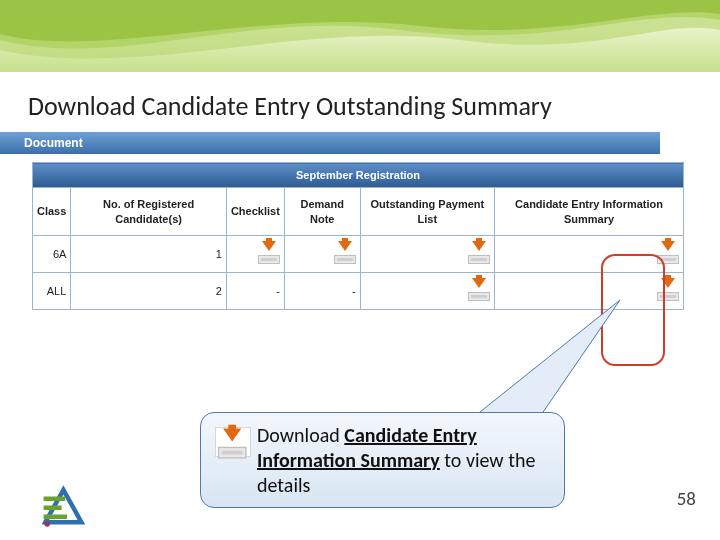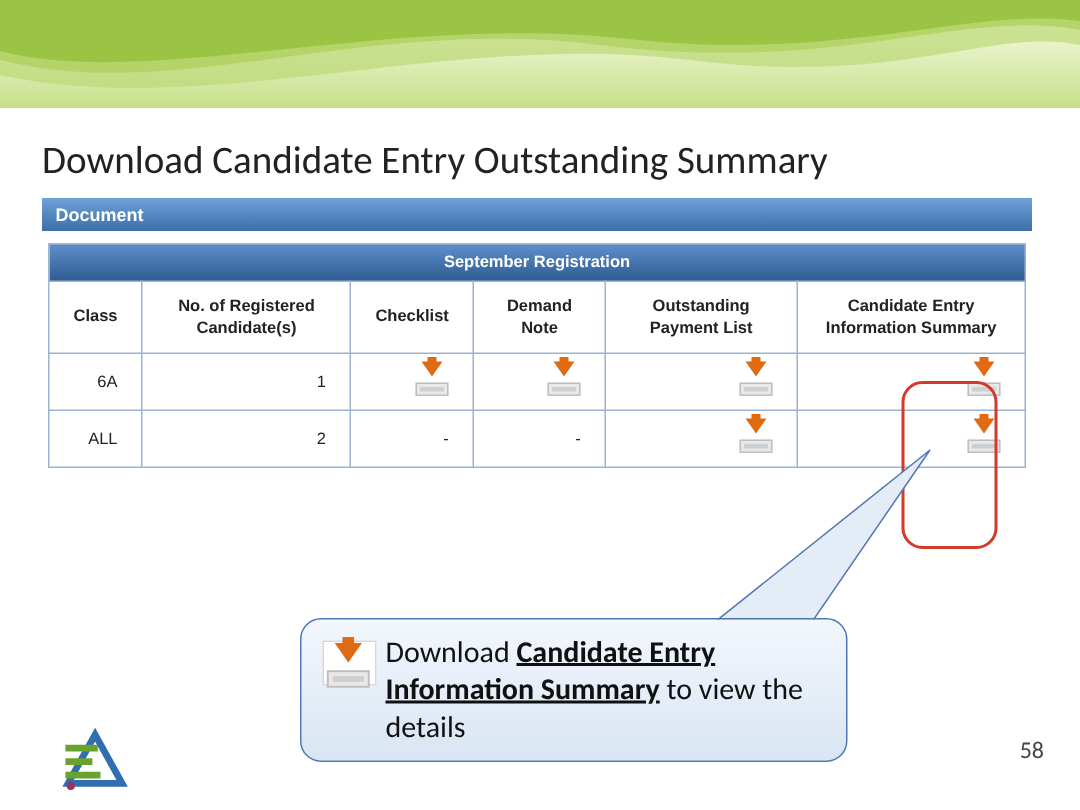--- a/index.html
+++ b/index.html
@@ -17,39 +17,38 @@
     border-bottom: 0;
   }
   .banner svg { position:absolute; top:0; left:0; }
   .title {
     font-size: 26px;
     font-weight: 400;
     color: #222;
     margin: 18px 0 10px 28px;
   }
   .tab-bar {
-    margin-left: 28px;
     width: 660px;
     height: 22px;
     background: linear-gradient(180deg,#6fa2d8 0%,#3c6ea8 100%);
     color: #fff;
     font: bold 12px Arial;
     line-height: 22px;
-    padding-left: 9px;
+    padding-left: 24px;
   }
   table.reg {
     margin: 8px 0 0 32px;
     width: 652px;
     border-collapse: collapse;
     font: 11px Arial;
     color: #222;
   }
   table.reg th, table.reg td {
     border: 1px solid #9cb4d0;
-    padding: 6px 16px;
+    padding: 6px 4px;
     text-align: center;
   }
   table.reg thead tr.sep th {
     background: linear-gradient(180deg,#5d8fc9 0%,#2d5a91 100%);
     color: #fff;
     font-weight: bold;
     height: 24px;
   }
   table.reg thead tr.cols th {
     background: #fff;
@@ -100,21 +99,21 @@
     position:absolute; left:14px; top:14px;
     width:36px; height:30px; background:#fff;
     border:1px solid #d7d7d7;
   }
   .logo {
     position:absolute; left:40px; bottom:12px;
     width:54px; height:44px;
   }
   .page-no {
     position:absolute; right:24px; bottom:30px;
-    font-size:16px; color:#444;
+    font-size:19px; color:#444;
   }
 </style>
 </head>
 <body>
 
 <div class="banner">
   <svg width="720" height="72" viewBox="0 0 720 72">
     <path d="M0,40 C120,70 240,10 400,30 C560,50 640,5 720,20 L720,0 L0,0 Z" fill="#9bc53d" opacity="0.9"></path>
     <path d="M0,50 C140,80 300,20 460,40 C600,58 660,18 720,30 L720,0 L0,0 Z" fill="#bcd978" opacity="0.7"></path>
     <path d="M0,34 C100,60 260,8 420,26 C560,42 650,4 720,14 L720,0 L0,0 Z" fill="#8ab92d" opacity="0.6"></path>

